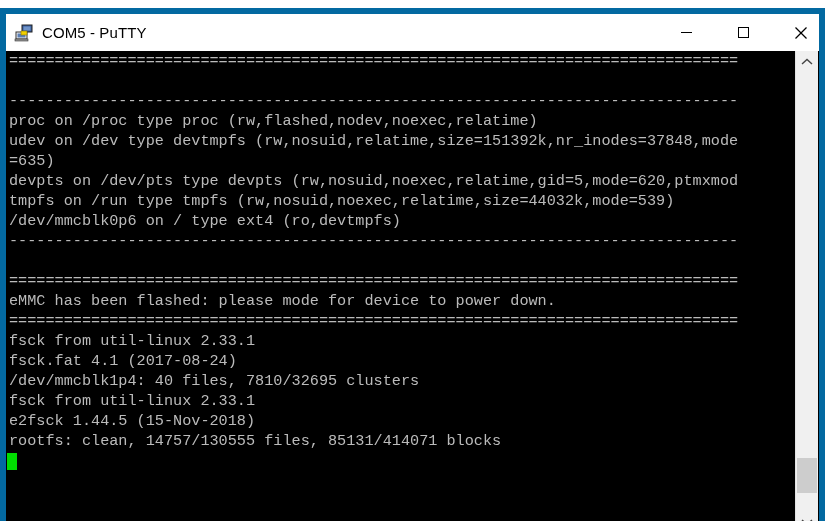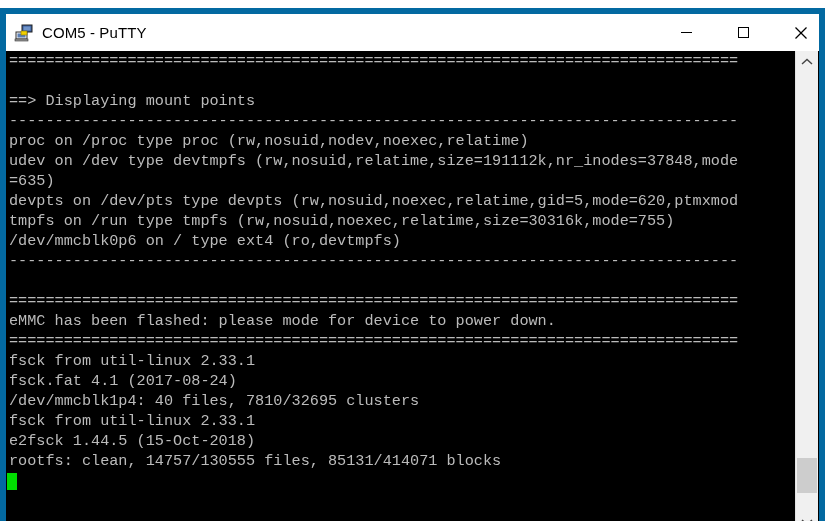--- a/index.html
+++ b/index.html
@@ -177,38 +177,37 @@
           <line x1="12.5" y1="1.5" x2="1.5" y2="12.5" stroke="#000000" stroke-width="1.2"></line>
         </svg>
       </div>
     </div>
   </div>
 
   <div class="terminal">
     <div class="term-inner" id="term-inner">
         <div class="line">================================================================================</div>
         <div class="line"></div>
-        <div class="line">==&gt; Displaying mount points</div>
         <div class="line">--------------------------------------------------------------------------------</div>
-        <div class="line">proc on /proc type proc (rw,nosuid,nodev,noexec,relatime)</div>
-        <div class="line">udev on /dev type devtmpfs (rw,nosuid,relatime,size=191112k,nr_inodes=37848,mode</div>
+        <div class="line">proc on /proc type proc (rw,flashed,nodev,noexec,relatime)</div>
+        <div class="line">udev on /dev type devtmpfs (rw,nosuid,relatime,size=151392k,nr_inodes=37848,mode</div>
         <div class="line">=635)</div>
         <div class="line">devpts on /dev/pts type devpts (rw,nosuid,noexec,relatime,gid=5,mode=620,ptmxmod</div>
-        <div class="line">tmpfs on /run type tmpfs (rw,nosuid,noexec,relatime,size=30316k,mode=755)</div>
+        <div class="line">tmpfs on /run type tmpfs (rw,nosuid,noexec,relatime,size=44032k,mode=539)</div>
         <div class="line">/dev/mmcblk0p6 on / type ext4 (ro,devtmpfs)</div>
         <div class="line">--------------------------------------------------------------------------------</div>
         <div class="line"></div>
         <div class="line">================================================================================</div>
         <div class="line">eMMC has been flashed: please mode for device to power down.</div>
         <div class="line">================================================================================</div>
         <div class="line">fsck from util-linux 2.33.1</div>
         <div class="line">fsck.fat 4.1 (2017-08-24)</div>
         <div class="line">/dev/mmcblk1p4: 40 files, 7810/32695 clusters</div>
         <div class="line">fsck from util-linux 2.33.1</div>
-        <div class="line">e2fsck 1.44.5 (15-Oct-2018)</div>
+        <div class="line">e2fsck 1.44.5 (15-Nov-2018)</div>
         <div class="line">rootfs: clean, 14757/130555 files, 85131/414071 blocks</div>
       </div>
     <div class="cursor-line">
       <span class="cursor"></span>
     </div>
   </div>
 
   <div class="scrollbar">
     <div class="sb-arrow up">
       <svg width="12" height="8" viewBox="0 0 12 8">

